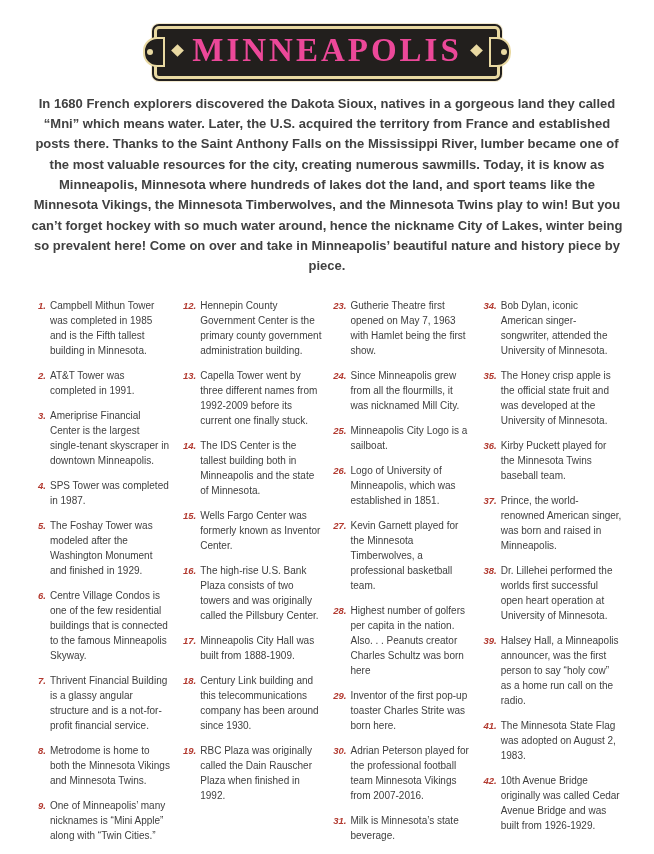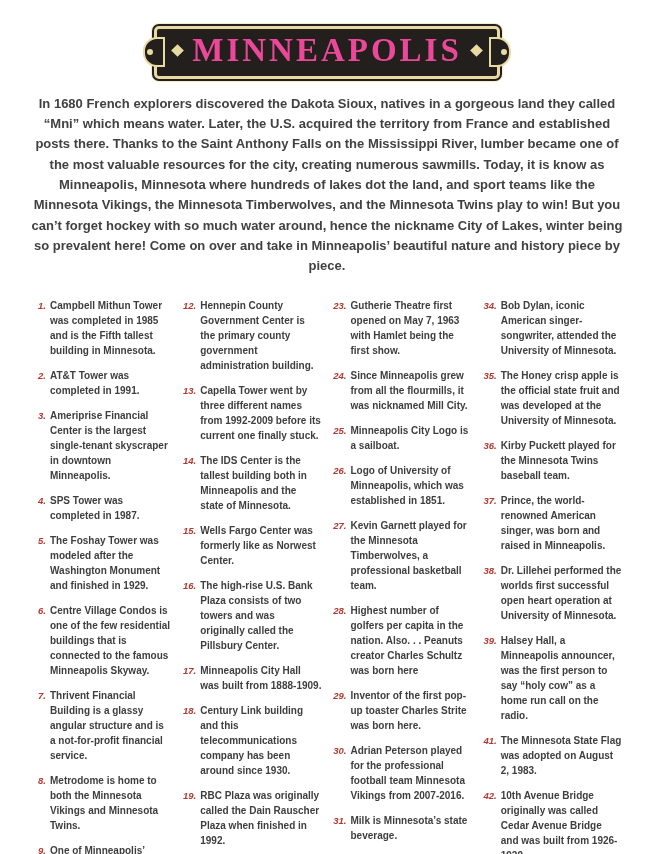--- a/index.html
+++ b/index.html
@@ -99,21 +99,21 @@
     margin-right: 4px;
     color: #b23a30;
     font-style: italic;
     font-weight: bold;
     font-size: 9.5px;
     line-height: 15px;
   }
   .fact .txt {
     flex: 1 1 auto;
     color: #3e3e3e;
-    font-weight: bold;
+    font-weight: normal;
     font-size: 10px;
     line-height: 15px;
   }
 </style>
 </head>
 <body>
 
 <div class="banner-wrap">
   <div class="banner">
     <span class="cap left"></span>
@@ -173,21 +173,21 @@
       <div class="fact">
         <span class="num">13.</span>
         <span class="txt">Capella Tower went by three different names from 1992-2009 before its current one finally stuck.</span>
       </div>
       <div class="fact">
         <span class="num">14.</span>
         <span class="txt">The IDS Center is the tallest building both in Minneapolis and the state of Minnesota.</span>
       </div>
       <div class="fact">
         <span class="num">15.</span>
-        <span class="txt">Wells Fargo Center was formerly like as Norwest Center.</span>
+        <span class="txt">Wells Fargo Center was formerly known as Inventor Center.</span>
       </div>
       <div class="fact">
         <span class="num">16.</span>
         <span class="txt">The high-rise U.S. Bank Plaza consists of two towers and was originally called the Pillsbury Center.</span>
       </div>
       <div class="fact">
         <span class="num">17.</span>
         <span class="txt">Minneapolis City Hall was built from 1888-1909.</span>
       </div>
       <div class="fact">

